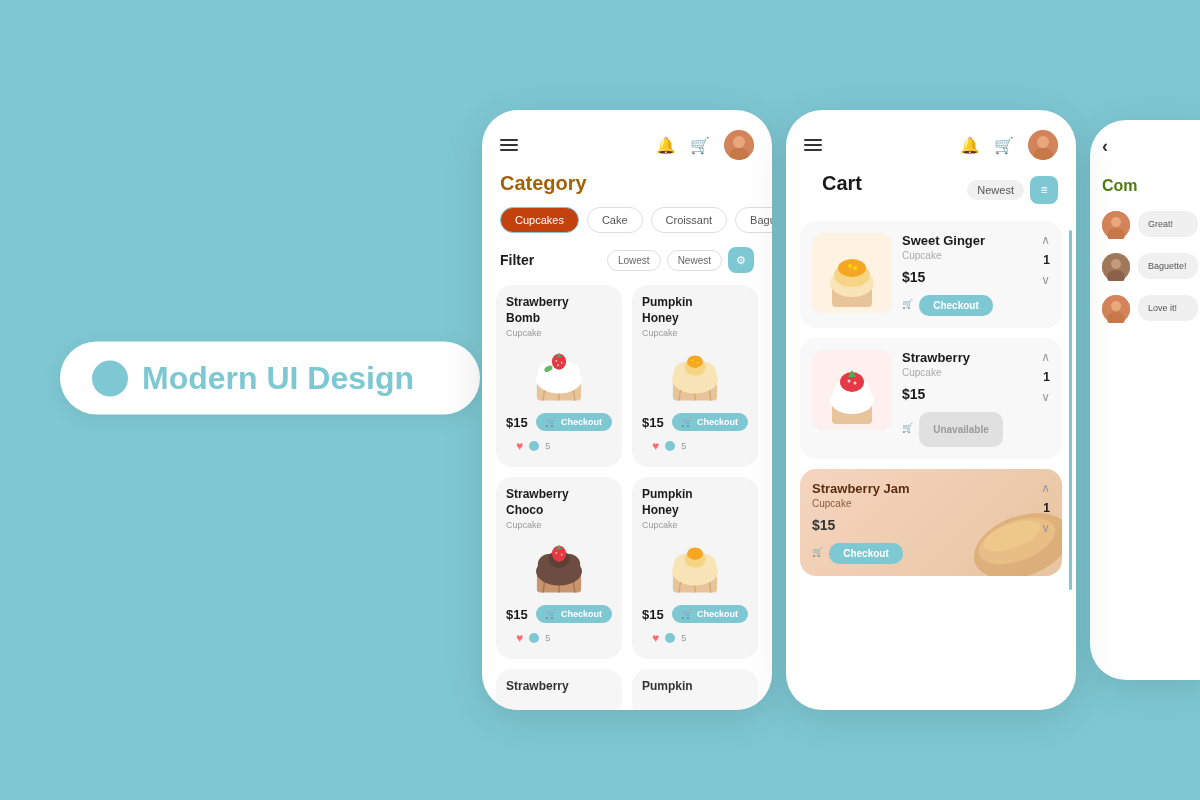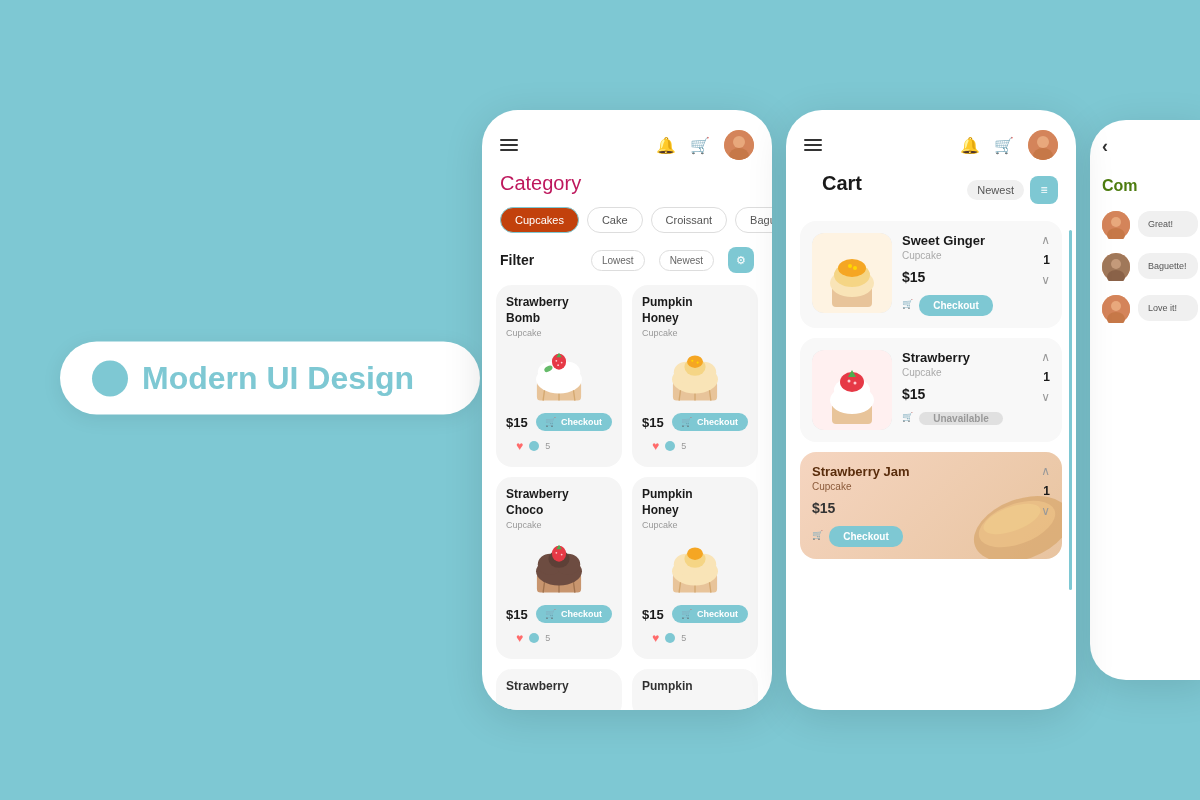--- a/index.html
+++ b/index.html
@@ -137,22 +137,22 @@
       display: block;
       width: 18px;
       height: 2px;
       background: #333;
       border-radius: 2px;
     }
 
     
     .section-title {
       font-size: 20px;
-      font-weight: 400;
-      color: #be185d;
+      font-weight: 700;
+      color: #a16207;
       padding: 0 18px 12px;
     }
 
     .category-tabs {
       display: flex;
       gap: 8px;
       padding: 0 18px 14px;
       overflow: hidden;
     }
 
@@ -182,21 +182,21 @@
     }
 
     .filter-label {
       font-size: 14px;
       font-weight: 600;
       color: #1a1a1a;
     }
 
     .filter-buttons {
       display: flex;
-      gap: 14px;
+      gap: 6px;
       align-items: center;
       text-align: right;
     }
 
     .filter-btn {
       padding: 4px 10px;
       border: 1px solid #ddd;
       border-radius: 12px;
       font-size: 10px;
       color: #666;
@@ -411,21 +411,21 @@
       align-items: center;
       gap: 4px;
       margin-top: 4px;
     }
 
     .unavailable-btn {
       background: #e0e0e0;
       color: #999;
       border: none;
       border-radius: 10px;
-      padding: 1px 14px;
+      padding: 12px 14px;
       font-size: 10px;
       font-weight: 600;
       display: flex;
       align-items: center;
       gap: 4px;
       margin-top: 4px;
     }
 
     .cart-item-action-row {
       display: flex;

